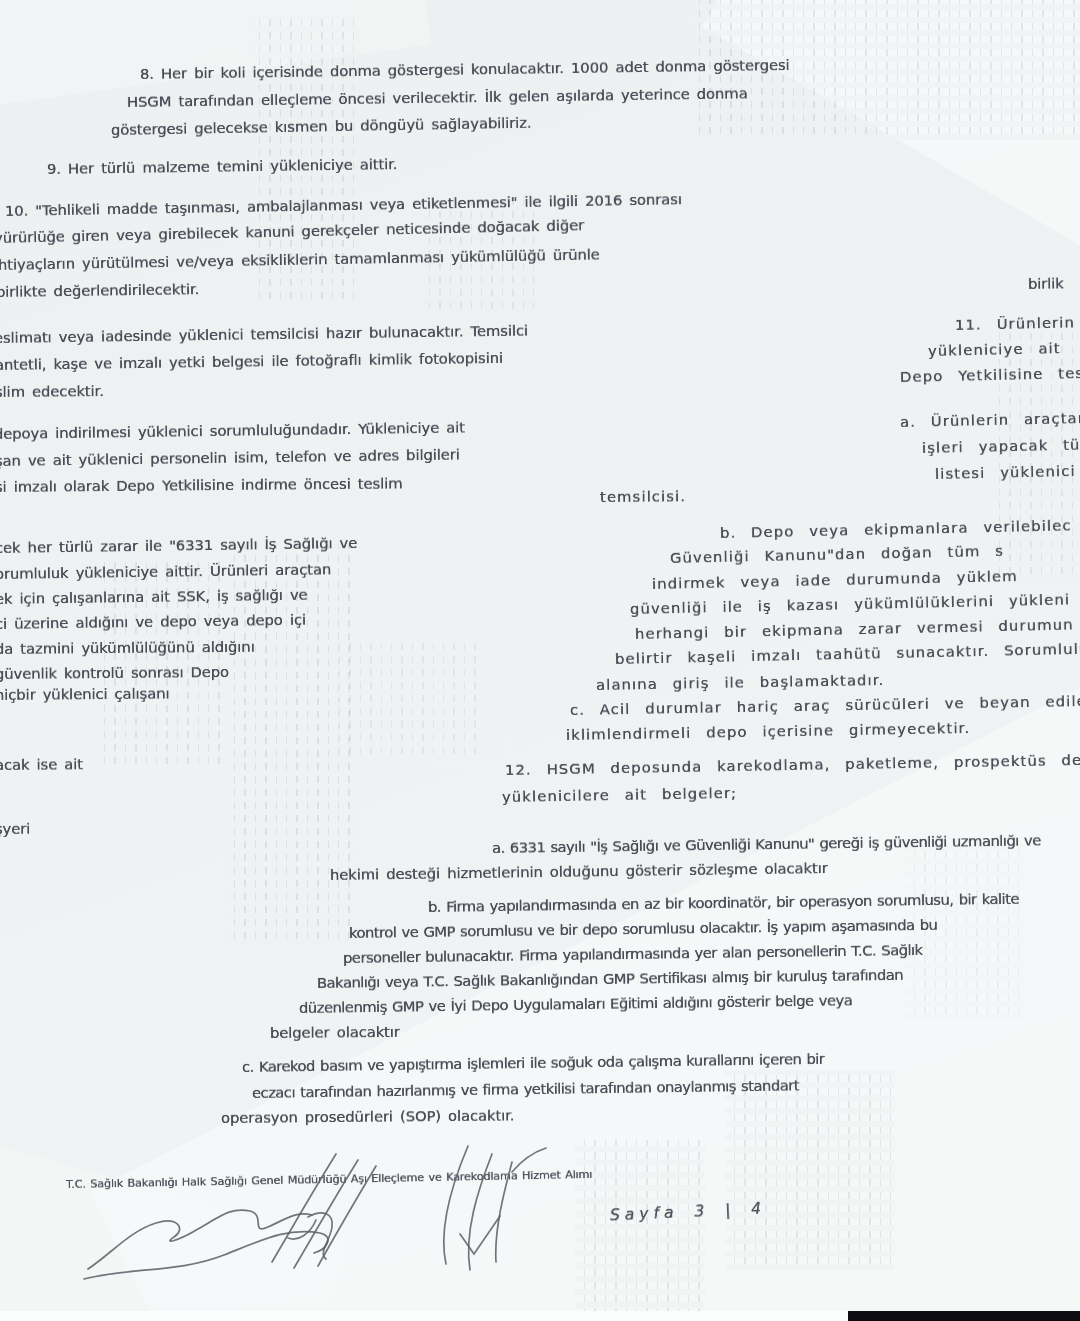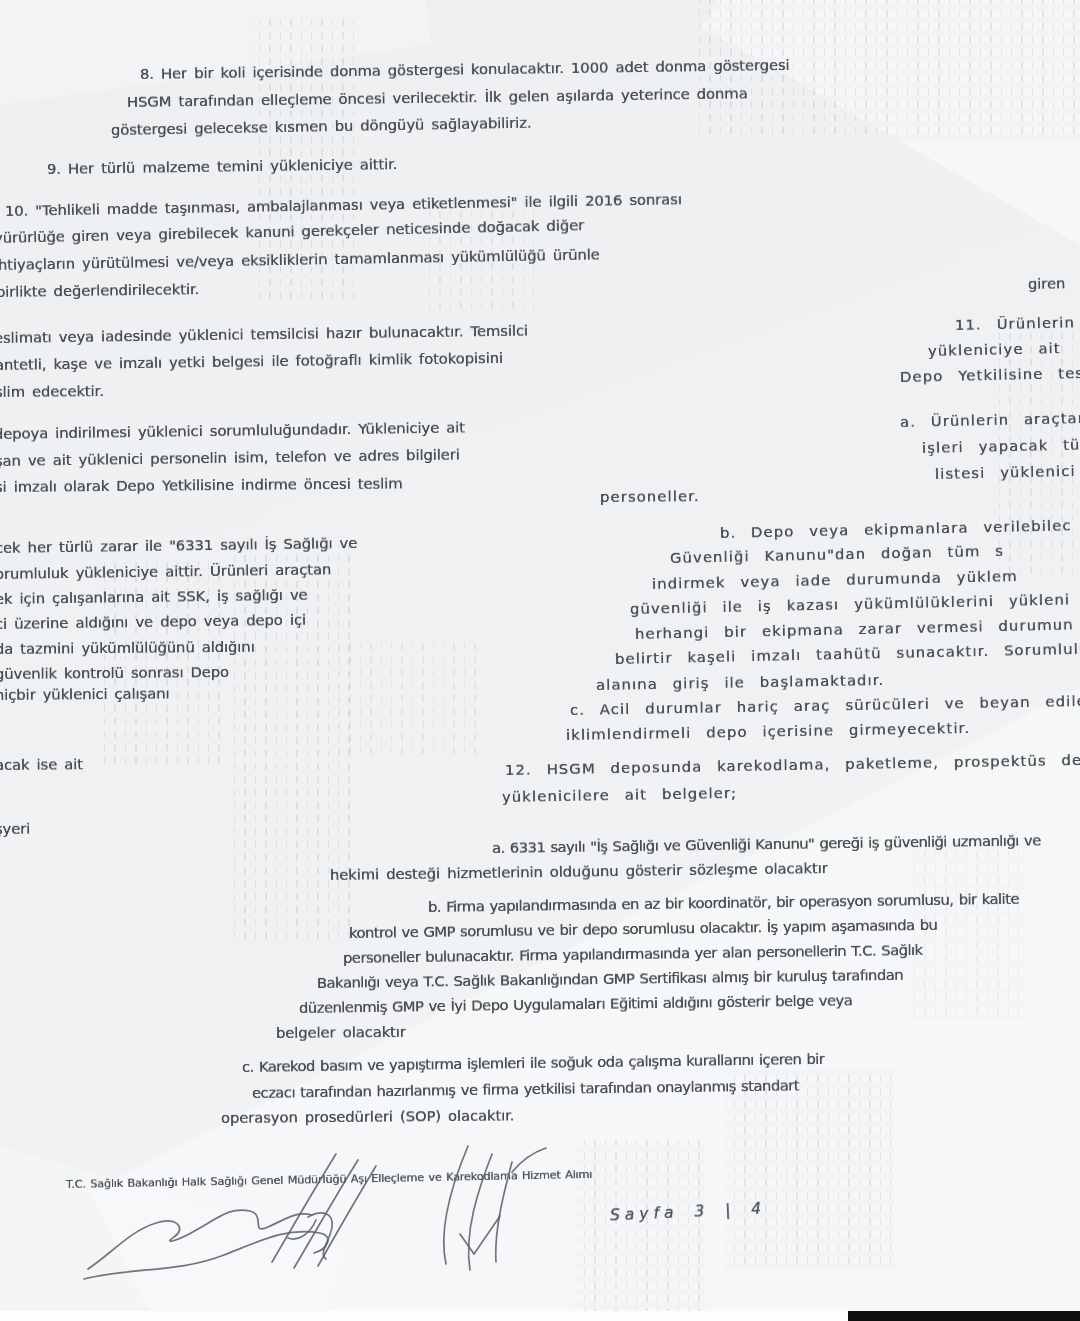--- a/index.html
+++ b/index.html
@@ -61,36 +61,36 @@
   <div class="frag r08" style="left:127px;top:95px">HSGM tarafından elleçleme öncesi verilecektir. İlk gelen aşılarda yeterince donma</div>
   <div class="frag r10" style="left:111px;top:123px">göstergesi gelecekse kısmen bu döngüyü sağlayabiliriz.</div>
 
   <div class="frag r08" style="left:47px;top:162px">9.   Her türlü malzeme temini yükleniciye aittir.</div>
 
   <div class="frag r10" style="left:5px;top:204px">10. "Tehlikeli madde taşınması, ambalajlanması veya etiketlenmesi" ile ilgili 2016 sonrası</div>
   <div class="frag r12" style="left:-6px;top:231px">yürürlüğe giren veya girebilecek kanuni gerekçeler neticesinde doğacak diğer</div>
   <div class="frag r10" style="left:-6px;top:258px">ihtiyaçların yürütülmesi ve/veya eksikliklerin tamamlanması yükümlülüğü ürünle</div>
   <div class="frag r08" style="left:-4px;top:285px">birlikte değerlendirilecektir.</div>
   <div class="frag r10" style="left:1088px;top:250px">ürü</div>
-  <div class="frag r10" style="left:1028px;top:277px">giren</div>
+  <div class="frag r10" style="left:1028px;top:277px">birlik</div>
 
   <div class="frag r12 sp" style="left:955px;top:318px">11. Ürünlerin</div>
   <div class="frag r08" style="left:-6px;top:331px">eslimatı veya iadesinde yüklenici temsilcisi hazır bulunacaktır. Temsilci</div>
   <div class="frag r12 sp" style="left:928px;top:344px">yükleniciye ait</div>
   <div class="frag r08" style="left:-5px;top:358px">antetli, kaşe ve imzalı yetki belgesi ile fotoğraflı kimlik fotokopisini</div>
   <div class="frag r12 sp" style="left:900px;top:370px">Depo Yetkilisine tes</div>
   <div class="frag r05" style="left:-5px;top:385px">slim edecektir.</div>
 
   <div class="frag r12 sp" style="left:900px;top:415px">a.   Ürünlerin araçtan</div>
   <div class="frag r08" style="left:-6px;top:427px">depoya indirilmesi yüklenici sorumluluğundadır. Yükleniciye ait</div>
   <div class="frag r12 sp" style="left:922px;top:441px">işleri yapacak tüm ça</div>
   <div class="frag r08" style="left:-5px;top:454px">şan ve ait yüklenici personelin isim, telefon ve adres bilgileri</div>
   <div class="frag r12 sp" style="left:935px;top:467px">listesi yüklenici temsilci</div>
   <div class="frag r05" style="left:-5px;top:480px">si imzalı olarak Depo Yetkilisine indirme öncesi teslim</div>
-  <div class="frag r05 sp" style="left:600px;top:490px">personeller.</div>
+  <div class="frag r05 sp" style="left:600px;top:490px">temsilcisi.</div>
 
   <div class="frag r12 sp" style="left:720px;top:526px">b.   Depo veya ekipmanlara verilebilec</div>
   <div class="frag r08" style="left:-5px;top:541px">cek her türlü zarar ile "6331 sayılı İş Sağlığı ve</div>
   <div class="frag r12 sp" style="left:670px;top:551px">Güvenliği Kanunu"dan doğan tüm s</div>
   <div class="frag r08" style="left:-5px;top:567px">orumluluk yükleniciye aittir. Ürünleri araçtan</div>
   <div class="frag r12 sp" style="left:652px;top:577px">indirmek veya iade durumunda yüklem</div>
   <div class="frag r08" style="left:-5px;top:592px">ek için çalışanlarına ait SSK, iş sağlığı ve</div>
   <div class="frag r12 sp" style="left:630px;top:602px">güvenliği ile iş kazası yükümlülüklerini yükleni</div>
   <div class="frag r08" style="left:-5px;top:617px">ci üzerine aldığını ve depo veya depo içi</div>
   <div class="frag r12 sp" style="left:635px;top:627px">herhangi bir ekipmana zarar vermesi durumun</div>
@@ -109,21 +109,21 @@
 
   <div class="frag r05" style="left:-5px;top:822px">şyeri</div>
   <div class="frag r08 cn" style="left:492px;top:841px">a.   6331 sayılı "İş Sağlığı ve Güvenliği Kanunu" gereği iş güvenliği uzmanlığı ve</div>
   <div class="frag r08" style="left:330px;top:868px">hekimi desteği hizmetlerinin olduğunu gösterir sözleşme olacaktır</div>
 
   <div class="frag r08 cn" style="left:428px;top:900px">b.   Firma yapılandırmasında en az bir koordinatör, bir operasyon sorumlusu, bir kalite</div>
   <div class="frag r08 cn" style="left:349px;top:926px">kontrol ve GMP sorumlusu ve bir depo sorumlusu olacaktır. İş yapım aşamasında bu</div>
   <div class="frag r08 cn" style="left:343px;top:951px">personeller bulunacaktır. Firma yapılandırmasında yer alan personellerin T.C. Sağlık</div>
   <div class="frag r08 cn" style="left:317px;top:976px">Bakanlığı veya T.C. Sağlık Bakanlığından GMP Sertifikası almış bir kuruluş tarafından</div>
   <div class="frag r08 cn" style="left:299px;top:1001px">düzenlenmiş GMP ve İyi Depo Uygulamaları Eğitimi aldığını gösterir belge veya</div>
-  <div class="frag r05" style="left:276px;top:1026px">belgeler olacaktır</div>
+  <div class="frag r05" style="left:270px;top:1026px">belgeler olacaktır</div>
 
   <div class="frag r08 cn" style="left:242px;top:1060px">c.   Karekod basım ve yapıştırma işlemleri ile soğuk oda çalışma kurallarını içeren bir</div>
   <div class="frag r08 cn" style="left:252px;top:1086px">eczacı tarafından hazırlanmış ve firma yetkilisi tarafından onaylanmış standart</div>
   <div class="frag r05" style="left:221px;top:1111px">operasyon prosedürleri (SOP) olacaktır.</div>
 
   <div class="footer-line" style="left:66px;top:1178px">T.C. Sağlık Bakanlığı Halk Sağlığı Genel Müdürlüğü Aşı Elleçleme ve Karekodlama Hizmet Alımı</div>
   <div class="page-label" style="left:610px;top:1203px">Sayfa 3 | 4</div>
 
   <svg class="sig" style="left:82px;top:1183px" width="280" height="100" viewBox="0 0 280 100">
     <path d="M6,86 C30,70 48,48 74,40 C96,33 104,46 92,54 C80,62 96,58 116,46 C140,32 150,24 168,28 C184,32 168,52 186,44 C204,36 214,28 230,32"></path>

